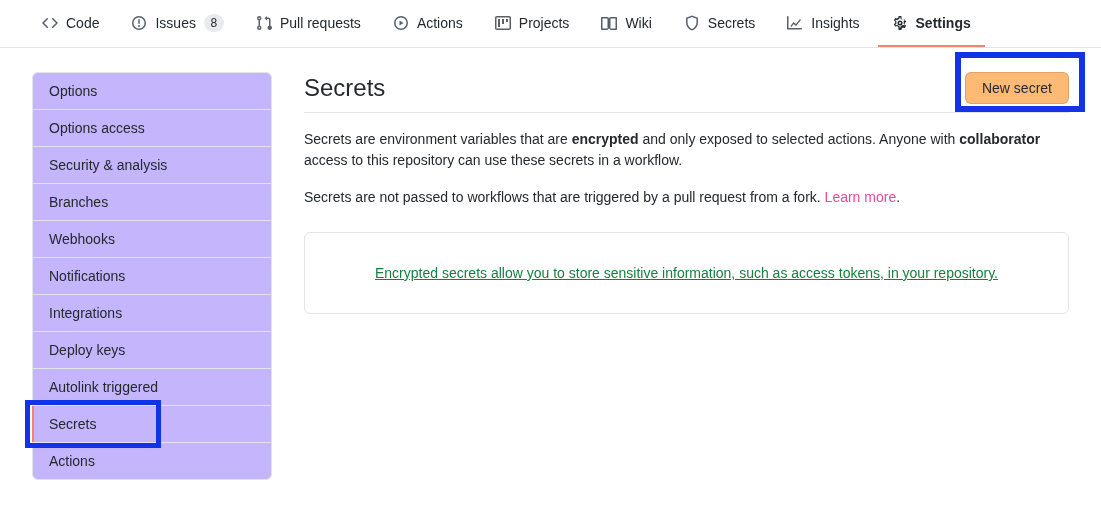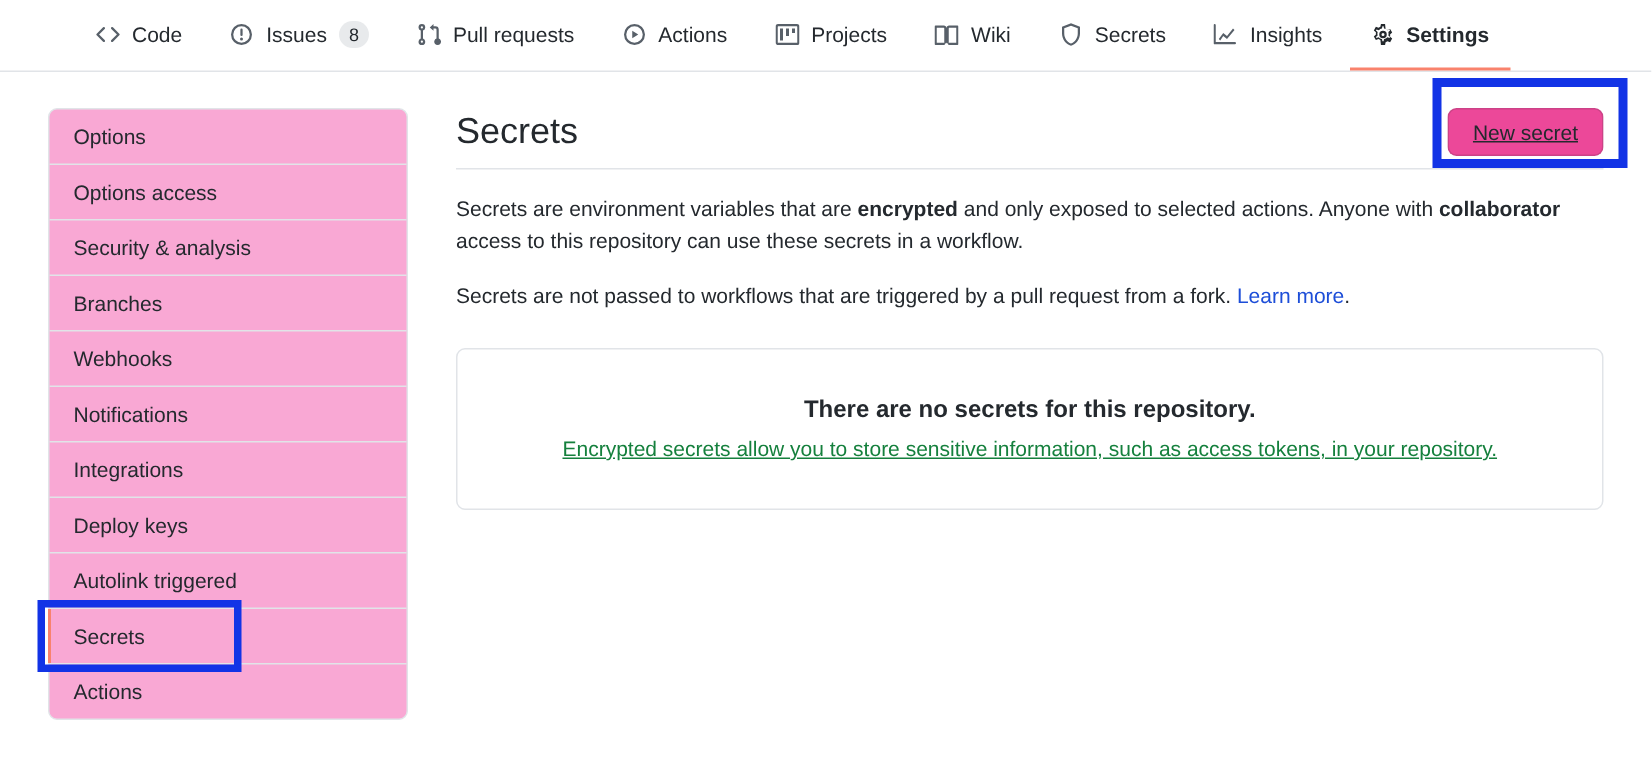--- a/index.html
+++ b/index.html
@@ -7,21 +7,21 @@
     margin: 0;
     font-family: -apple-system, BlinkMacSystemFont, "Segoe UI", Helvetica, Arial, sans-serif;
     color: #24292e;
     background: #fff;
     font-size: 14px;
   }
   .topnav {
     display: flex;
     align-items: center;
     gap: 4px;
-    padding: 0 50px;
+    padding: 0 28px;
     border-bottom: 1px solid #e1e4e8;
     height: 48px;
   }
   .tab {
     display: flex;
     align-items: center;
     gap: 8px;
     padding: 12px 14px;
     color: #24292e;
     font-size: 14px;
@@ -55,21 +55,21 @@
   .sidebar {
     width: 240px;
     flex-shrink: 0;
   }
   .menu {
     list-style: none;
     margin: 0;
     padding: 0;
     border: 1px solid #e1e4e8;
     border-radius: 6px;
-    background: #f9a8d4;
+    background: #c4b5fd;
   }
   .menu-item {
     padding: 10px 16px;
     border-bottom: 1px solid #e1e4e8;
     cursor: pointer;
     position: relative;
     font-size: 14px;
     color: #24292e;
   }
   .menu-item:last-child { border-bottom: none; }
@@ -97,42 +97,41 @@
     padding-bottom: 8px;
     margin-bottom: 16px;
     position: relative;
   }
   .subhead h2 {
     font-size: 24px;
     font-weight: 400;
     margin: 0;
   }
   .btn {
-    background: #ec4899;
+    background: #fdba74;
     border: 1px solid rgba(27,31,35,0.15);
     border-radius: 6px;
     padding: 5px 16px;
     font-size: 14px;
     font-weight: 500;
     color: #24292e;
     cursor: pointer;
     line-height: 20px;
-    text-decoration: underline;
   }
   .highlight-newsecret {
     position: absolute;
     right: -16px;
     top: -20px;
     width: 130px;
     height: 60px;
     border: 6px solid #1233e6;
     pointer-events: none;
   }
   .desc { color: #24292e; line-height: 1.5; margin: 0 0 16px 0;}
-  .desc a { color:#1d4ed8; text-decoration:none; cursor:pointer;margin-top:13px;}
+  .desc a { color:#ec4899; text-decoration:none; cursor:pointer;margin-top:13px;}
   .blankslate {
     border: 1px solid #e1e4e8;
     border-radius: 6px;
     text-align: center;
     padding: 32px;
     margin-top: 24px;
   }
   .blankslate h3 {
     margin: 0 0 8px 0;
     font-size: 16px;
@@ -252,17 +251,16 @@
     </div>
 
     <p class="desc">
       <span>Secrets are environment variables that are </span><strong>encrypted</strong><span> and only exposed to selected actions. Anyone with </span><strong>collaborator</strong><span> access to this repository can use these secrets in a workflow.</span>
     </p>
     <p class="desc">
       <span>Secrets are not passed to workflows that are triggered by a pull request from a fork. </span><a>Learn more</a><span>.</span>
     </p>
 
     <div class="blankslate">
-      <h3>There are no secrets for this repository.</h3>
       <p>Encrypted secrets allow you to store sensitive information, such as access tokens, in your repository.</p>
     </div>
   </main>
 </div>
 
 </body></html>

